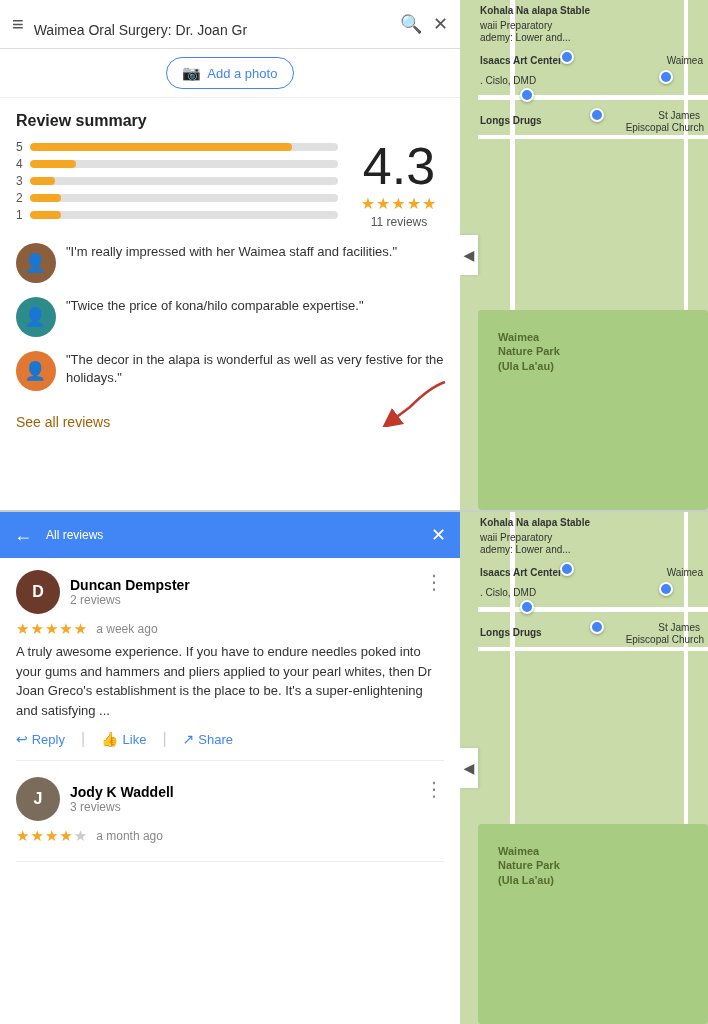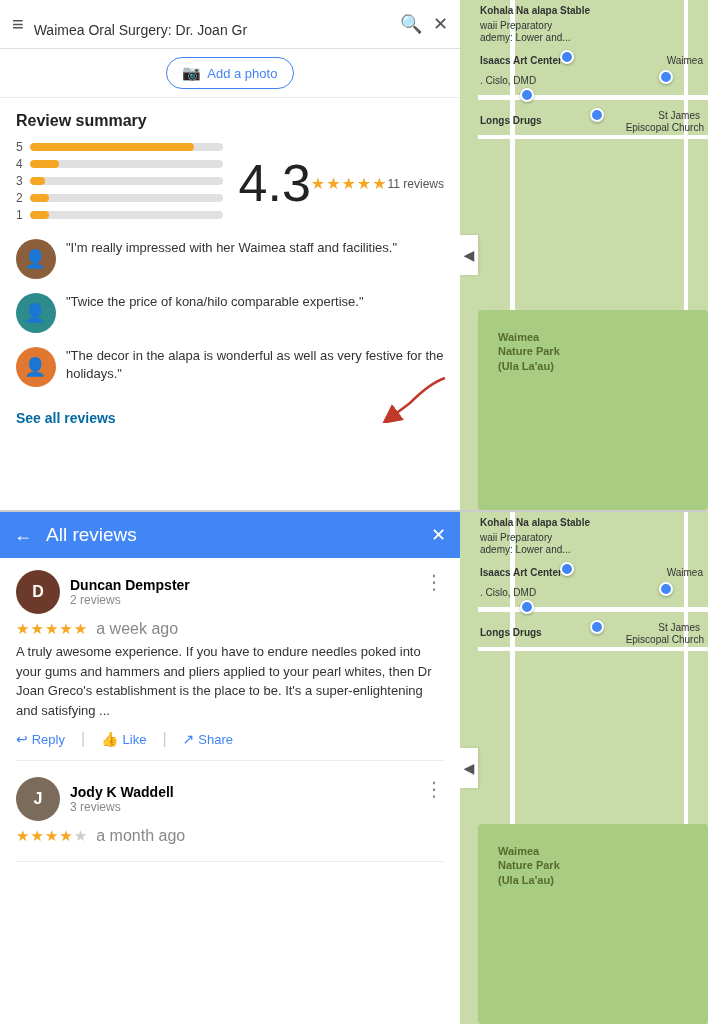--- a/index.html
+++ b/index.html
@@ -116,21 +116,21 @@
       border-radius: 4px;
       overflow: hidden;
     }
     .bar-fill {
       height: 100%;
       background: #f5a623;
       border-radius: 4px;
     }
     .score-section {
       display: flex;
-      flex-direction: row;
+      flex-direction: column;
       align-items: center;
       justify-content: center;
       min-width: 90px;
     }
     .score-number {
       font-size: 52px;
       font-weight: 300;
       color: #222;
       line-height: 1;
     }
@@ -177,23 +177,23 @@
       line-height: 1.4;
     }
     .snippet-text strong { font-weight: normal; margin-top: 21px; }
 
     
     .see-all-section {
       padding: 8px 16px 16px;
       position: relative;
     }
     .see-all-link {
-      color: #0369a1;
+      color: #a16207;
       font-size: 14px;
-      font-weight: 700;
+      font-weight: 400;
       text-decoration: none;
       cursor: pointer;
     }
     .map-blue-pin {
       position: absolute;
       width: 14px;
       height: 14px;
       background: #4285f4;
       border-radius: 50%;
       border: 2px solid white;
@@ -246,21 +246,21 @@
       gap: 14px;
     }
     .back-icon {
       color: white;
       font-size: 18px;
       cursor: pointer;
     }
     .all-reviews-title {
       flex: 1;
       color: white;
-      font-size: 19px;
+      font-size: 12px;
       font-weight: 400;
     }
     .close-white-icon {
       color: white;
       font-size: 18px;
       cursor: pointer;
     }
 
     
     .reviews-list {
@@ -317,21 +317,21 @@
       align-items: center;
       gap: 8px;
       margin: 6px 0 4px;
     }
     .review-stars {
       color: #f5a623;
       font-size: 15px;
       letter-spacing: 1px;
     }
     .review-time {
-      font-size: 16px;
+      font-size: 12px;
       color: #888;
     }
     .review-text {
       font-size: 13px;
       color: #333;
       line-height: 1.5;
       margin-bottom: 6px;
     }
     .more-link {
       color: #4285f4;

